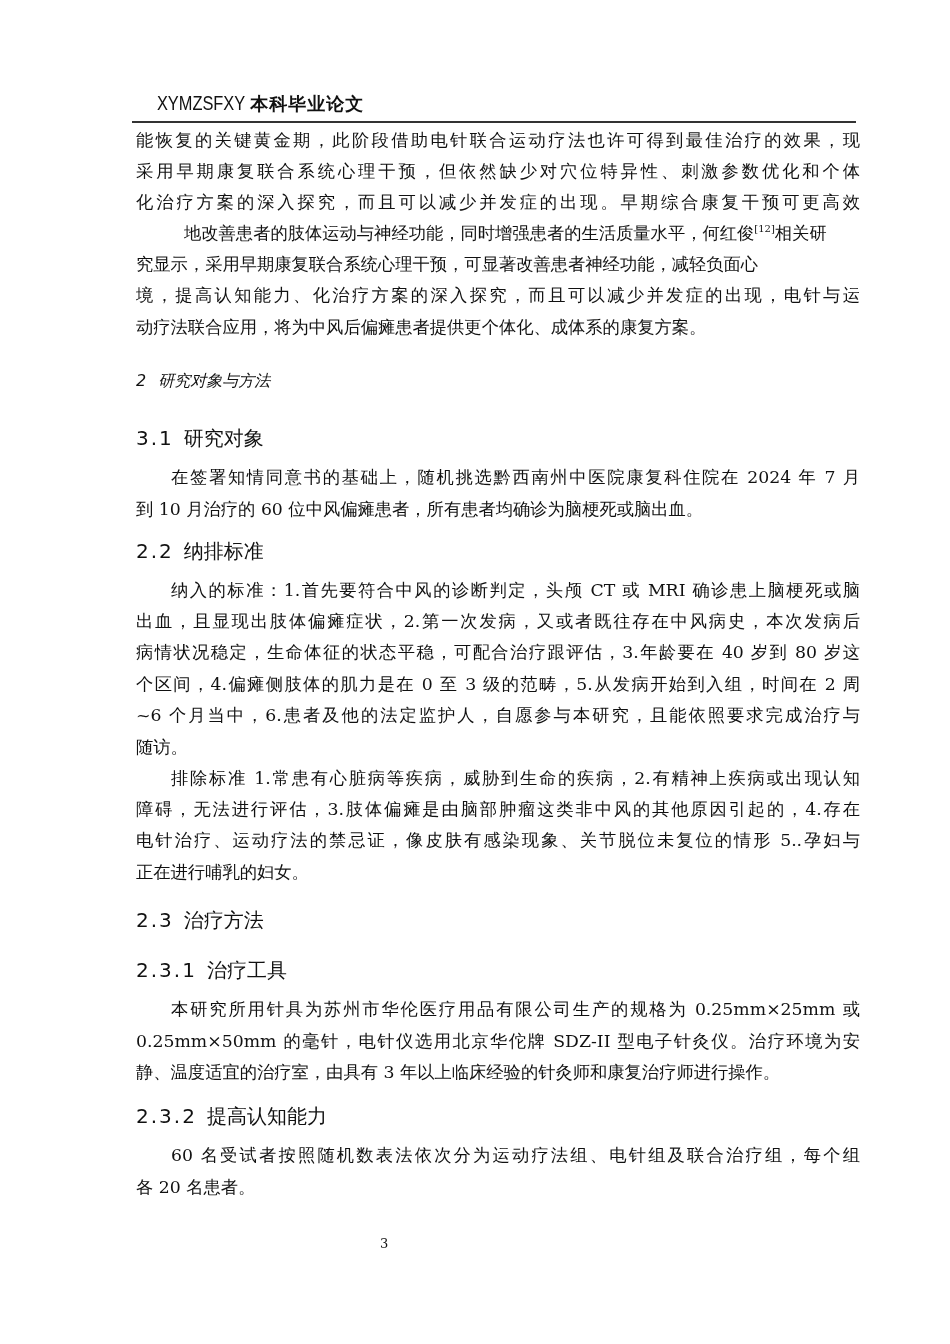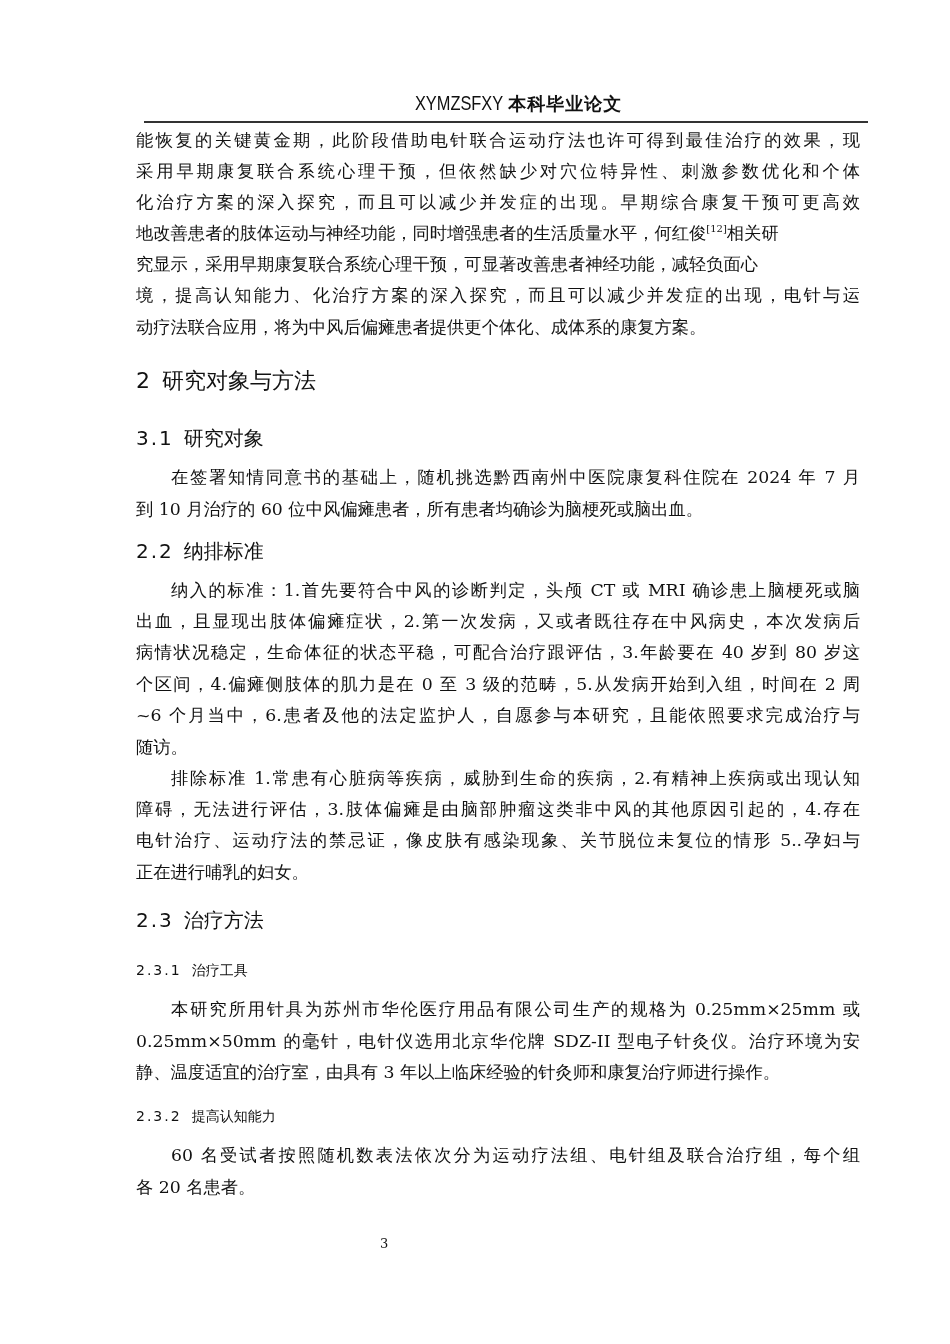--- a/index.html
+++ b/index.html
@@ -1,50 +1,50 @@
 <!DOCTYPE html>
 <html><head>
 <meta charset="utf-8">
 <style>
   html, body { margin: 0; padding: 0; background: #ffffff; }
   body { width: 950px; height: 1344px; position: relative; overflow: hidden;
          font-family: "DejaVu Serif", "Liberation Serif", serif; color: #111; }
-  .page-header { position: absolute; left: 144px; width: 724px; top: 88px; height: 33px;
-                 text-align: center; border-bottom: 2px solid #333; }
+  .page-header { position: absolute; left: 132px; width: 724px; top: 88px; height: 33px;
+                 text-align: left; border-bottom: 2px solid #333; }
   .hdr-latin { font-family: "Liberation Sans", "DejaVu Sans", sans-serif; font-size: 21px;
                transform: scaleX(0.78); display: inline-block; transform-origin: right center;
                letter-spacing: 0px; line-height: 30px; }
   .hdr-cn { font-family: "DejaVu Sans", sans-serif; font-weight: bold; font-size: 18px;
             line-height: 30px; letter-spacing: 1px; }
   .line { position: absolute; left: 136px; width: 724px; font-size: 17.3px; line-height: 20px;
           white-space: nowrap; }
   .justify { text-align: justify; text-align-last: justify; }
   .indent { padding-left: 35px; width: 689px; }
   .h1 { position: absolute; left: 136px; font-family: "DejaVu Sans", sans-serif;
-        font-size: 22px; line-height: 28px; white-space: nowrap; }
+        font-size: 16px; line-height: 28px; white-space: nowrap; font-style: italic; }
   .h2 { position: absolute; left: 136px; font-family: "DejaVu Sans", sans-serif;
         font-size: 20px; line-height: 26px; white-space: nowrap; }
   .h3 { position: absolute; left: 136px; font-family: "DejaVu Sans", sans-serif;
-        font-size: 14px; line-height: 26px; white-space: nowrap; }
+        font-size: 20px; line-height: 26px; white-space: nowrap; }
   .num { letter-spacing: 2px; margin-right: 10px; }
   sup { font-size: 10px; vertical-align: 7px; line-height: 0; }
   .page-num { position: absolute; left: 380px; top: 1236px; font-size: 13px; }
 </style>
 </head>
 <body>
 
 <div class="page-header">
   <span class="hdr-latin">XYMZSFXY</span>
   <span class="hdr-cn">本科毕业论文</span>
 </div>
 
 <div class="line justify" style="top:130px">能恢复的关键黄金期，此阶段借助电针联合运动疗法也许可得到最佳治疗的效果，现</div>
 <div class="line justify" style="top:161px">采用早期康复联合系统心理干预，但依然缺少对穴位特异性、刺激参数优化和个体</div>
 <div class="line justify" style="top:192px">化治疗方案的深入探究，而且可以减少并发症的出现。早期综合康复干预可更高效</div>
-<div class="line" style="top:223px; display:flex; justify-content:space-between;">
+<div class="line" style="top:223px; display:flex; justify-content:space-between;margin-left:48px;">
   <span><span>地改善患者的肢体运动与神经功能，同时增强患者的生活质量水平，何红俊</span><sup>[12]</sup><span>相关研</span></span>
 </div>
 <div class="line" style="top:254px">究显示，采用早期康复联合系统心理干预，可显著改善患者神经功能，减轻负面心</div>
 <div class="line justify" style="top:285px">境，提高认知能力、化治疗方案的深入探究，而且可以减少并发症的出现，电针与运</div>
 <div class="line" style="top:317px">动疗法联合应用，将为中风后偏瘫患者提供更个体化、成体系的康复方案。</div>
 
 <div class="h1" style="top:367px">
   <span class="num">2</span><span>研究对象与方法</span>
 </div>
 

